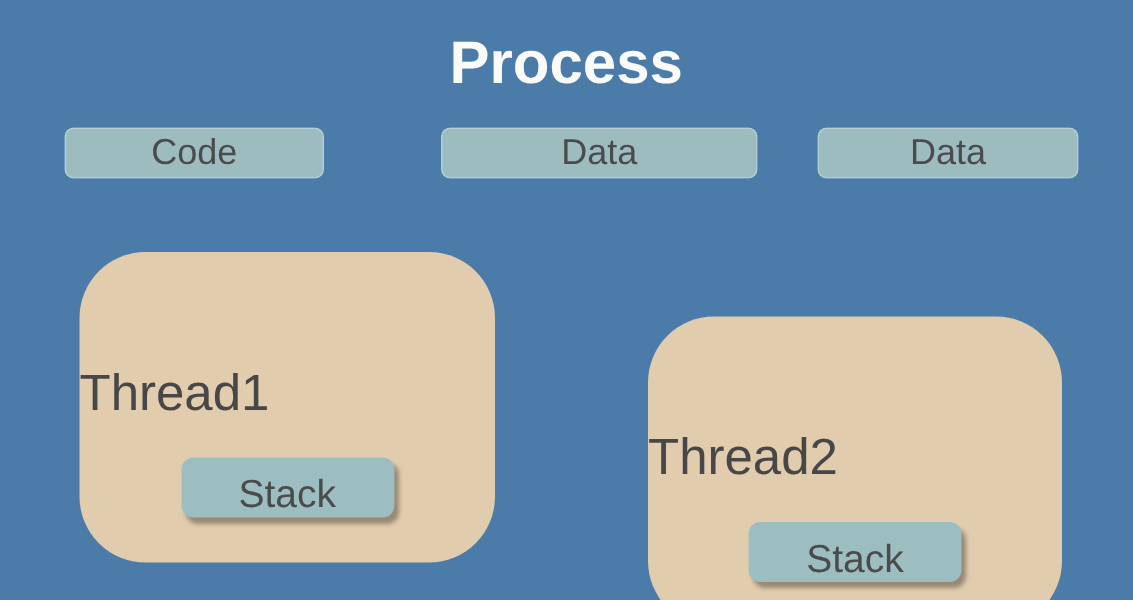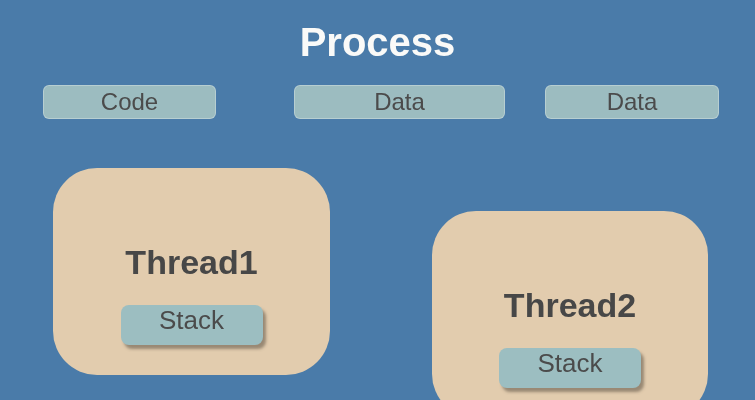--- a/index.html
+++ b/index.html
@@ -60,38 +60,38 @@
     border-radius: 44px;
     background: var(--thread-fill);
   }
   .thread-1 { left: 53px;  width: 277px; }
   .thread-2 { left: 432px; width: 276px; margin-top: 43px; }
   .thread-label {
     position: absolute;
     top: 76px;
     left: 0;
     width: 100%;
-    text-align: center;
+    text-align: left;
     font-size: 34px;
-    font-weight: 700;
+    font-weight: 400;
     line-height: 1.1;
     color: #474747;
   }
   .stack {
     position: absolute;
     top: 137px;
     left: 50%;
     transform: translateX(-50%);
     width: 142px;
     height: 40px;
     border-radius: 8px;
     background: var(--stack-fill);
     box-shadow: 3px 4px 3px rgba(80, 70, 58, 0.5);
     display: flex;
-    align-items: flex-start;
+    align-items: flex-end;
     justify-content: center;
     font-size: 26px;
     color: var(--dark-text);
   }
 </style>
 </head>
 <body>
 
 <div class="canvas">
 

